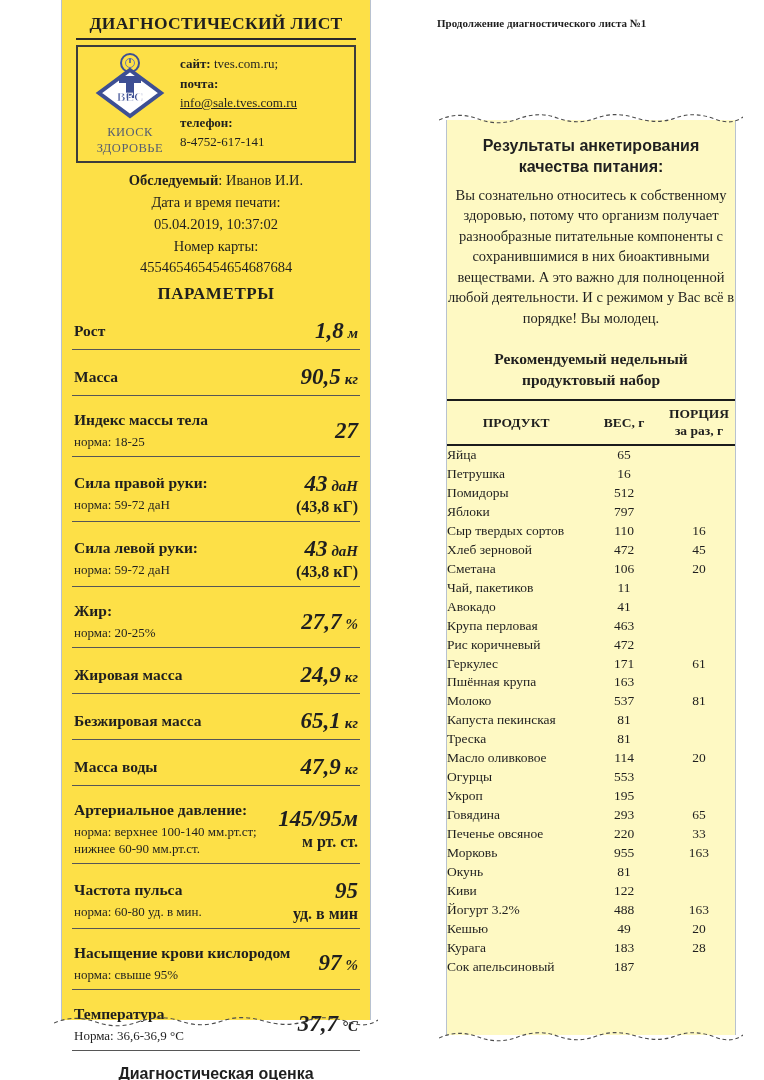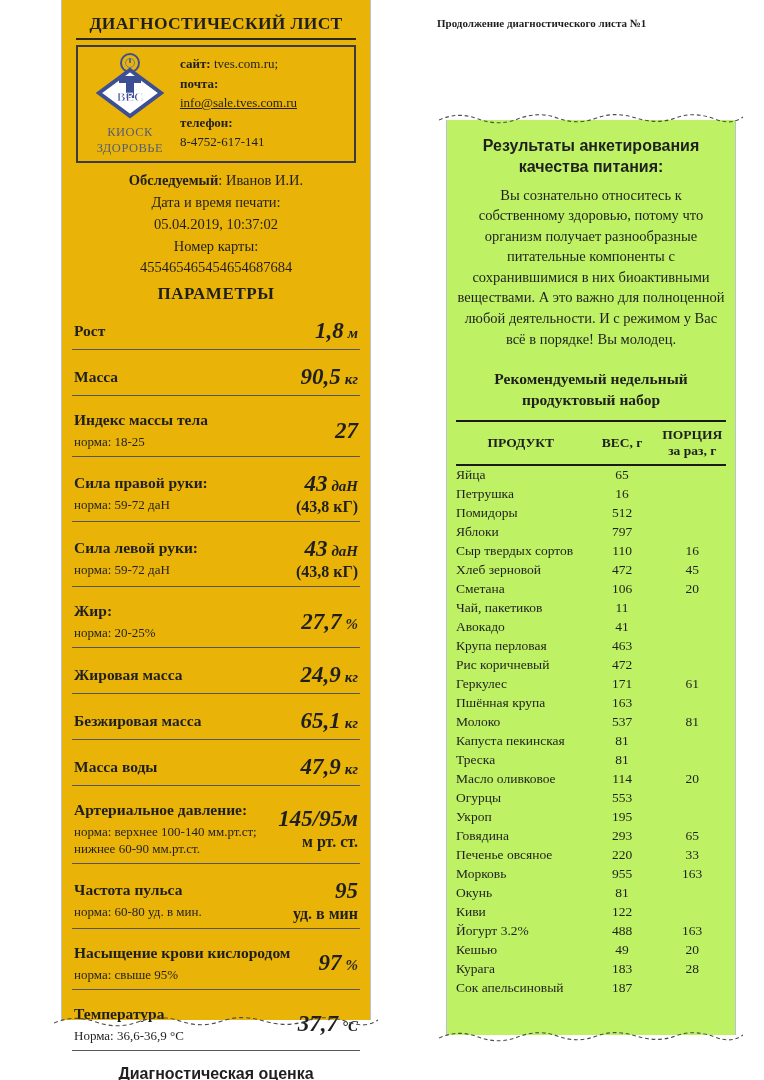--- a/index.html
+++ b/index.html
@@ -4,21 +4,21 @@
 <style>
   html,body { margin:0; padding:0; }
   body {
     width:764px; height:1080px; position:relative; background:#ffffff;
     font-family:"Liberation Serif", serif; color:#1f1f1f; overflow:hidden;
   }
   
   .left-receipt {
     position:absolute; left:61px; top:0; width:310px; height:1020px;
     border-left:1px solid #b8c2d0; border-right:1px solid #b8c2d0;
-    box-sizing:border-box; padding:0 10px; background:#eab308;
+    box-sizing:border-box; padding:0 10px; background:#fde047;
   }
   .wave { position:absolute; left:-8px; width:calc(100% + 16px); height:16px; }
   .wave.bottom { bottom:-9px; }
   .wave.top { top:-9px; }
   .doc-title {
     text-align:center; font-weight:bold; font-size:17.5px; letter-spacing:.3px;
     padding:13px 0 4px; border-bottom:2px solid #2a2a2a; margin:0 4px 5px;
   }
   .contact-box { border:2px solid #3c3c3c; margin:0 4px; display:flex; padding:5px 4px 5px 2px; }
   .logo-col { width:100px; text-align:center; flex:0 0 auto; }
@@ -40,21 +40,21 @@
   .p-num  { font-weight:bold; font-size:23px; }
   .p-unit { font-weight:bold; font-size:15px; }
   .p-val2 { font-weight:bold; font-size:16px; margin-top:1px; }
   .assess-title { font-family:"Liberation Sans", sans-serif; font-weight:bold; font-size:16px; text-align:center; margin:14px 0 10px; }
   .assess-text  { text-align:center; font-size:14.5px; line-height:1.5; }
   
   .cont-title { position:absolute; left:437px; top:17px; width:310px; text-align:left; font-weight:bold; font-size:11px; }
   .right-receipt {
     position:absolute; left:446px; top:120px; width:290px; height:915px;
     border-left:1px solid #b8c2d0; border-right:1px solid #b8c2d0;
-    box-sizing:border-box; padding:0 9px; background:#bef264;
+    box-sizing:border-box; padding:0 0; background:#fef9c3;
   }
   .survey-title { font-family:"Liberation Sans", sans-serif; font-weight:bold; font-size:16px; text-align:center; line-height:1.3; margin:16px 0 7px; }
   .survey-text  { font-size:14.5px; text-align:center; line-height:1.42; }
   .rec-title    { font-weight:bold; font-size:15.5px; text-align:center; line-height:1.35; margin:20px 4px 9px;font-family:Liberation Serif, serif; }
   table.products { width:100%; border-collapse:collapse; margin-top:2px; }
   .products thead th {
     border-top:2px solid #1b1b1b; border-bottom:2px solid #1b1b1b;
     font-size:13.5px; font-weight:bold; line-height:1.2; padding:5px 0; text-align:center;
   }
   .products th.c-name { width:48%; }

